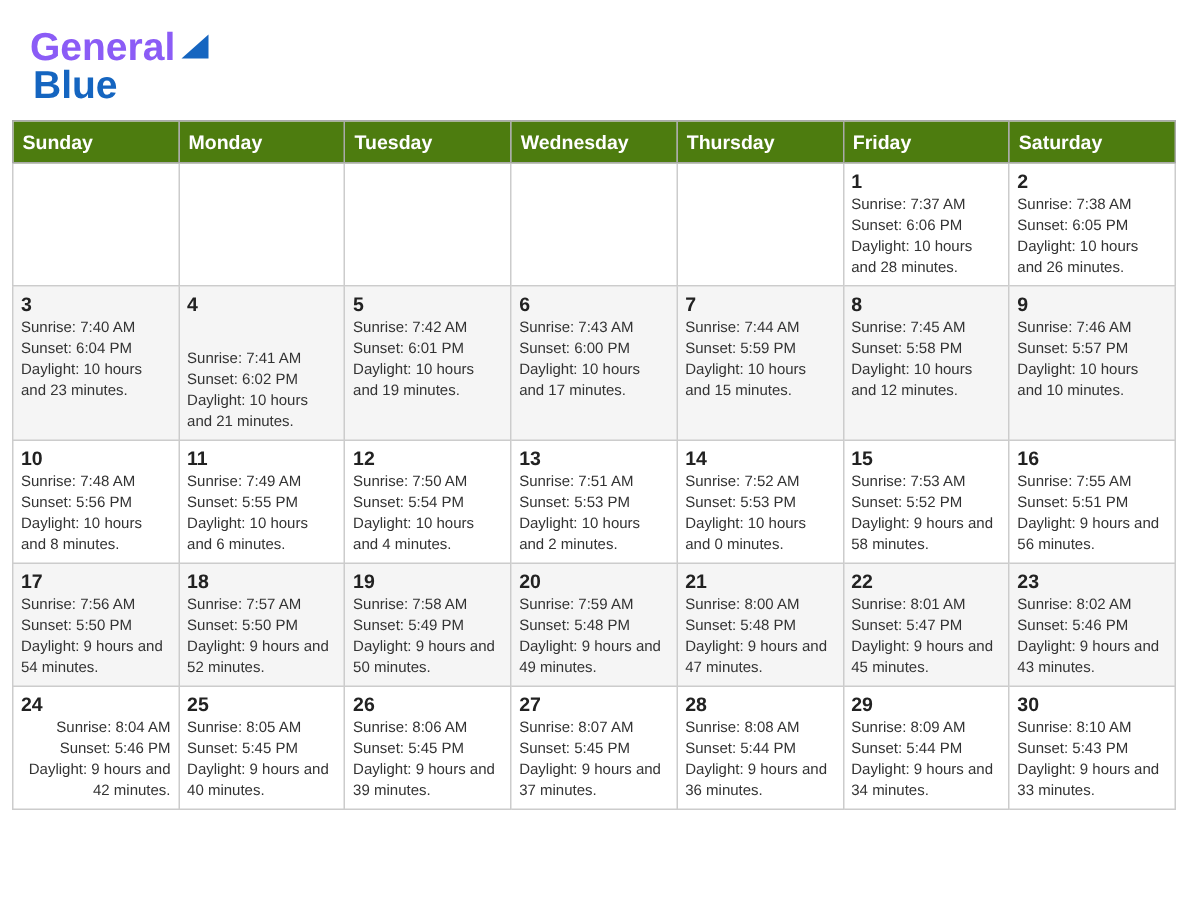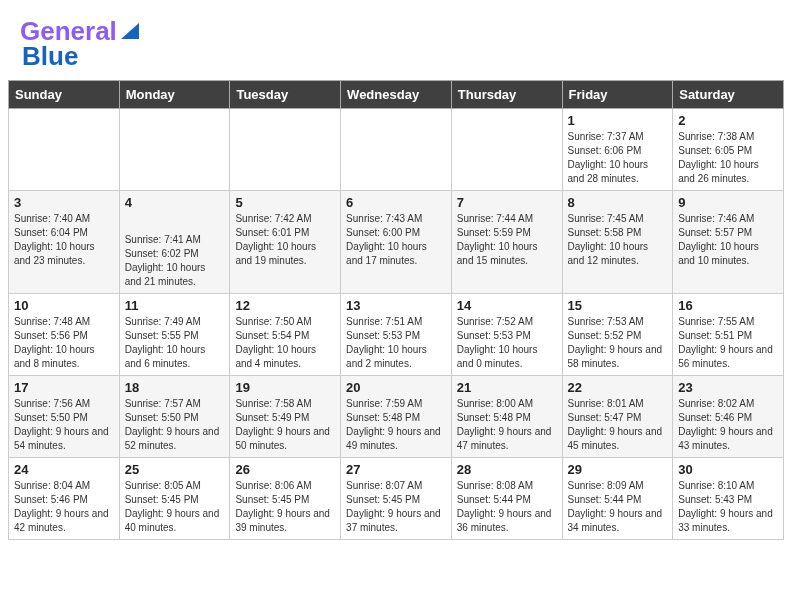--- a/index.html
+++ b/index.html
@@ -32,21 +32,21 @@
     .location-title {
       font-size: 16px;
       color: #444;
     }
     table {
       width: 776px;
       margin: 0 8px 8px 8px;
       border-collapse: collapse;
     }
     thead tr th {
-      background-color: #404040;
+      background-color: #4d7c0f;
       color: #fff;
       font-size: 13px;
       font-weight: bold;
       text-align: left;
       padding: 6px 6px;
       border: 1px solid #aaa;
     }
     tbody tr td {
       vertical-align: top;
       border: 1px solid #ccc;
@@ -248,21 +248,21 @@
         <td>
           <span class="day-num">23</span>
           <div class="day-info" style="white-space: pre-line;">Sunrise: 8:02 AM
 Sunset: 5:46 PM
 Daylight: 9 hours and 43 minutes.</div>
         </td>
       </tr>
       <tr>
         <td>
           <span class="day-num">24</span>
-          <div class="day-info" style="white-space: pre-line;">Sunrise: 8:04 AM
+          <div class="day-info" style="white-space: pre-line; text-align: right;">Sunrise: 8:04 AM
 Sunset: 5:46 PM
 Daylight: 9 hours and 42 minutes.</div>
         </td>
         <td>
           <span class="day-num">25</span>
           <div class="day-info" style="white-space: pre-line;">Sunrise: 8:05 AM
 Sunset: 5:45 PM
 Daylight: 9 hours and 40 minutes.</div>
         </td>
         <td>

